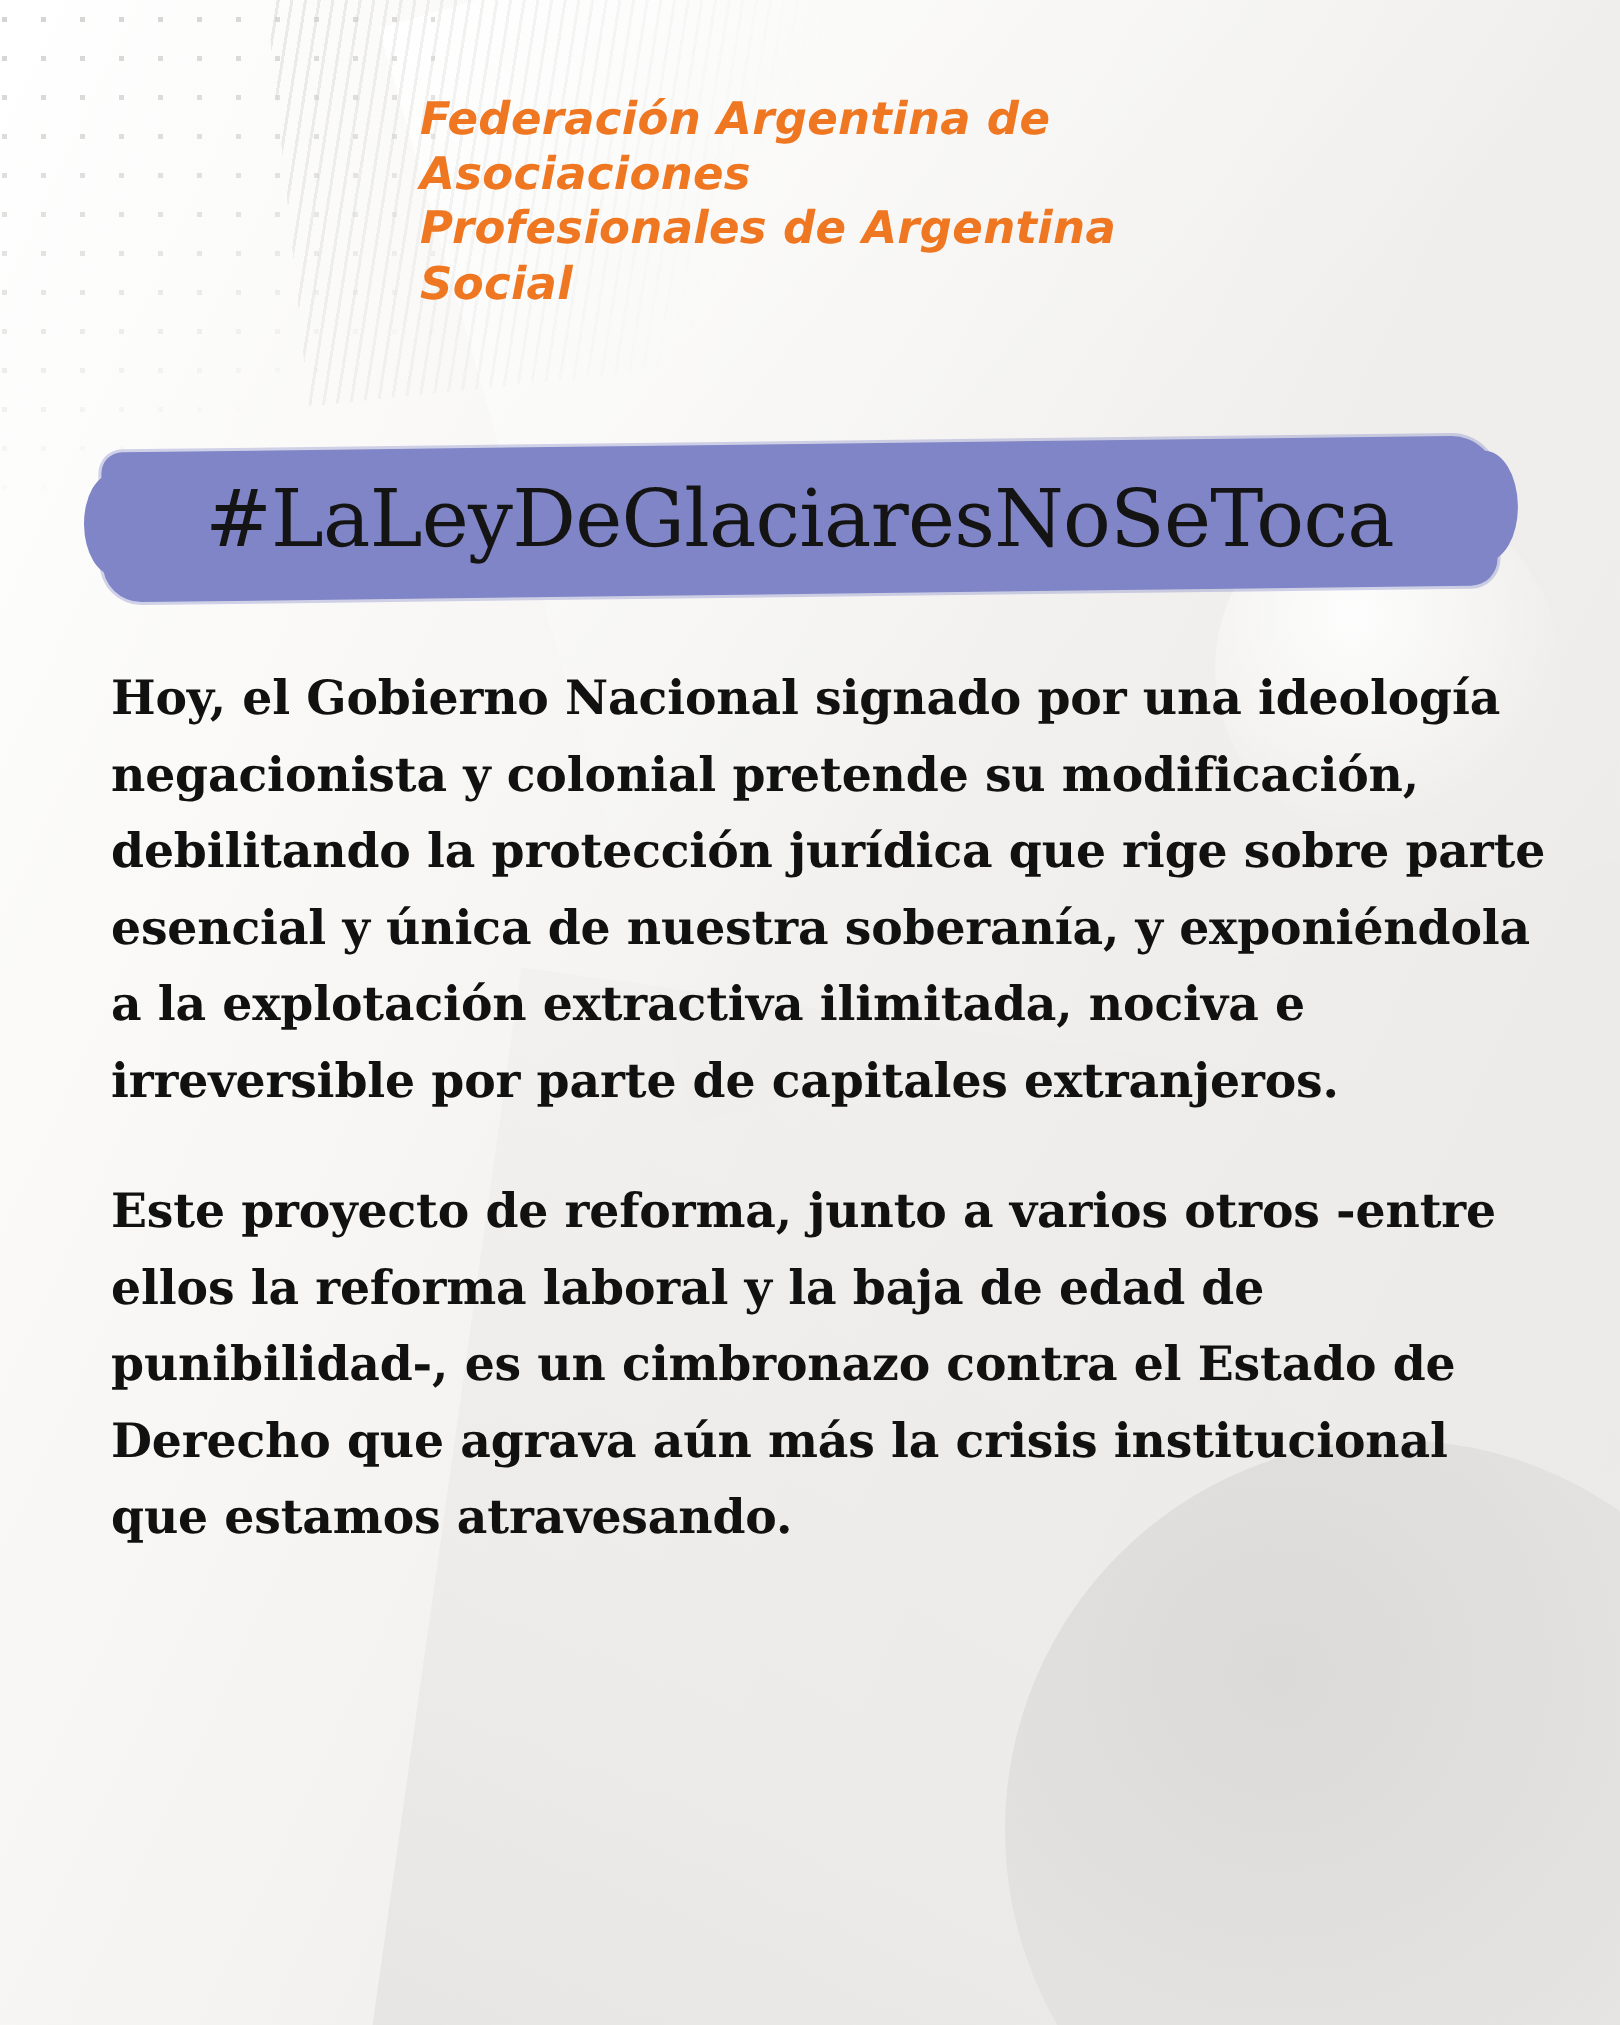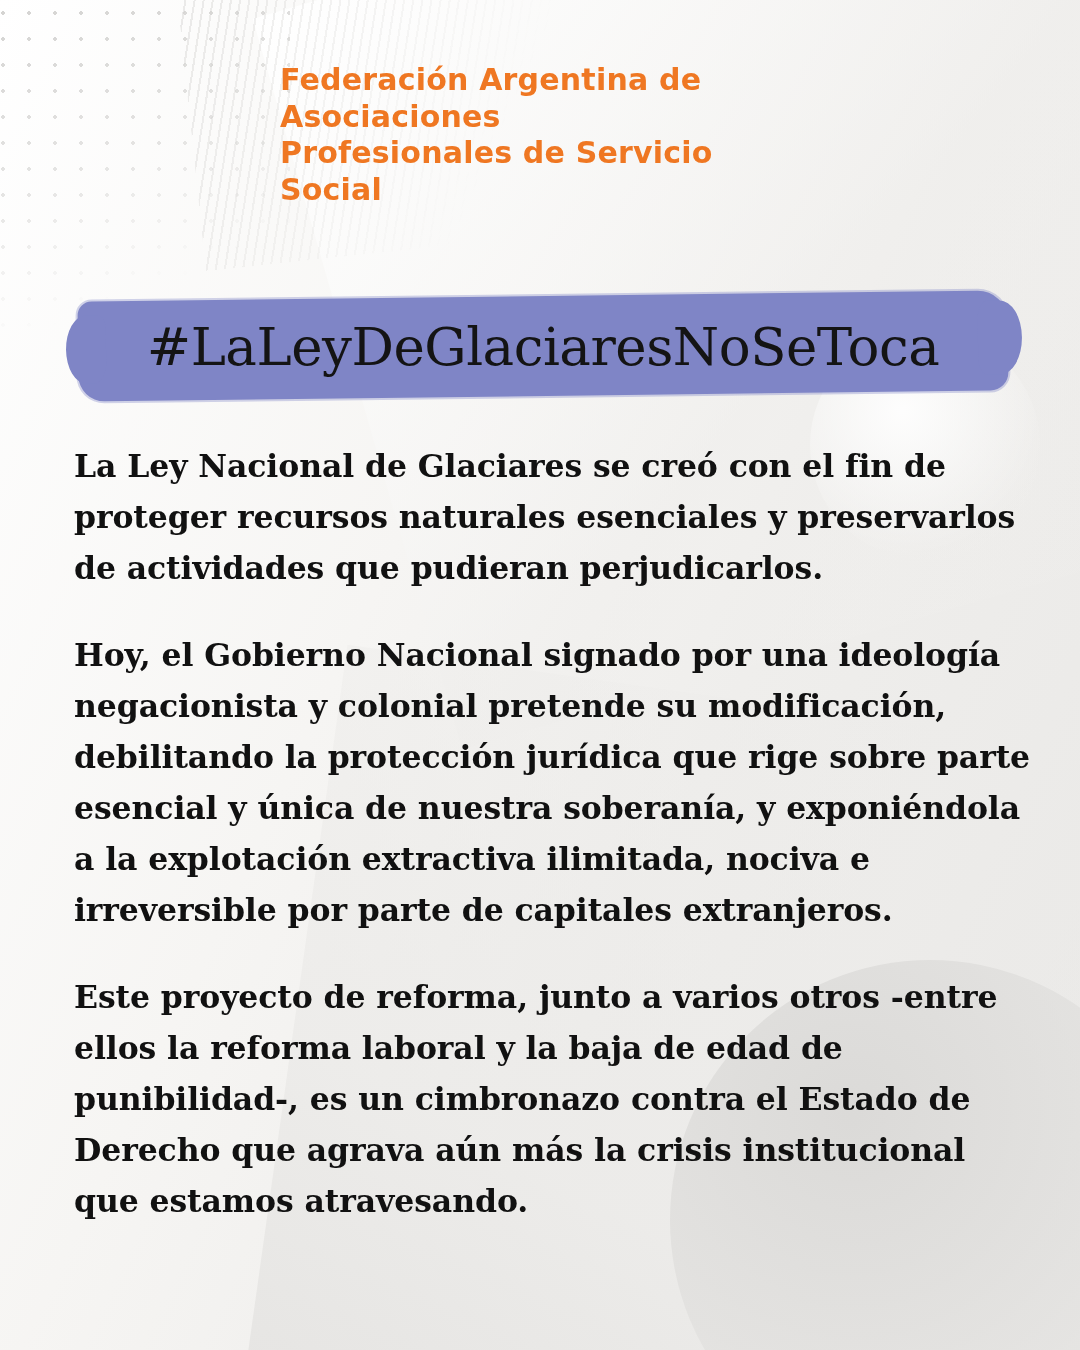--- a/index.html
+++ b/index.html
@@ -102,32 +102,33 @@
   }
   .logo-mark {
     position: relative;
     width: 190px;
     height: 150px;
     flex: none;
   }
   .logo-name {
     font-family: "DejaVu Sans", sans-serif;
     font-weight: bold;
+    font-style: italic;
     color: #ef7722;
     font-size: 30px;
     line-height: 1.22;
     letter-spacing: 0.2px;
     max-width: 520px;
   }
 
   
   .banner {
     position: absolute;
     top: 296px;
-    left: 78px;
+    left: 68px;
     width: 930px;
     height: 100px;
   }
   .banner-stroke {
     position: absolute;
     inset: 0;
     background: #7f85c6;
     border-radius: 14px 30px 18px 26px;
     transform: rotate(-0.7deg);
     box-shadow: 0 0 0 2px rgba(127,133,198,0.35);
@@ -195,28 +196,27 @@
   <div class="bg-circle"></div>
   <div class="bg-circle2"></div>
   <div class="dots"></div>
   <div class="stripes"></div>
 
   <div class="header">
 
 
     <div class="logo-name">
       <div>Federación Argentina de Asociaciones</div>
-      <div>Profesionales de Servicio Social</div>
+      <div>Profesionales de Argentina Social</div>
     </div>
   </div>
 
   <div class="banner">
     <div class="banner-stroke"></div>
     <div class="banner-text">#LaLeyDeGlaciaresNoSeToca</div>
   </div>
 
   <div class="body-copy">
-    <p>La Ley Nacional de Glaciares se creó con el fin de proteger recursos naturales esenciales y preservarlos de actividades que pudieran perjudicarlos.</p>
     <p>Hoy, el Gobierno Nacional signado por una ideología negacionista y colonial pretende su modificación, debilitando la protección jurídica que rige sobre parte esencial y única de nuestra soberanía, y exponiéndola a la explotación extractiva ilimitada, nociva e irreversible por parte de capitales extranjeros.</p>
     <p> Este proyecto de reforma, junto a varios otros -entre ellos la reforma laboral y la baja de edad de punibilidad-, es un cimbronazo contra el Estado de Derecho que agrava aún más la crisis institucional que estamos atravesando.</p>
   </div>
 
 </div>
 
 </body></html>

